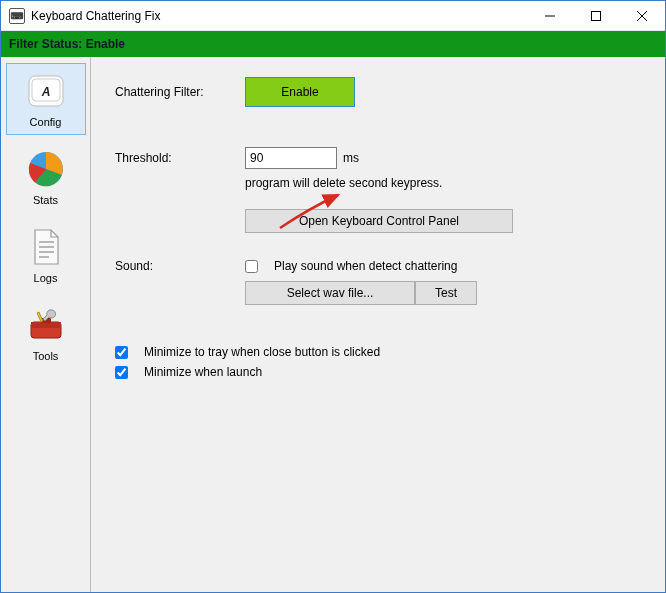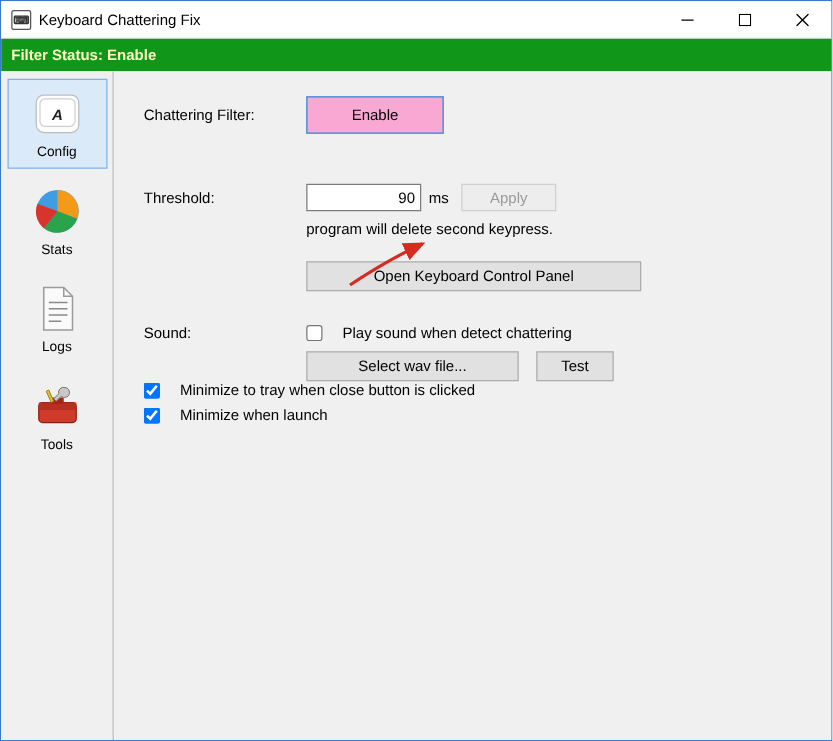--- a/index.html
+++ b/index.html
@@ -3,38 +3,38 @@
 <meta charset="utf-8">
 <style>
 * { box-sizing: border-box; margin: 0; padding: 0; font-family: "Segoe UI", Tahoma, sans-serif; font-size: 12px; }
 body { background: #fff; }
 .window { width: 666px; height: 593px; border: 1px solid #3a7ac8; display: flex; flex-direction: column; background: #fff; }
 .titlebar { height: 30px; background: #fff; display: flex; align-items: center; padding: 0 0 0 8px; border-bottom: 1px solid #e5e5e5; }
 .titlebar .appicon { width: 16px; height: 16px; border: 1px solid #555; border-radius: 2px; display: flex; align-items: center; justify-content: center; margin-right: 6px; font-size: 9px; font-weight: bold; color: #333; }
 .titlebar .title { flex: 1; color: #000; }
 .winbtns { display: flex; height: 100%; }
 .winbtn { width: 46px; height: 100%; display: flex; align-items: center; justify-content: center; color: #222; cursor: default; }
-.statusbar { height: 26px; background: #109618; color: #fef9c3; font-weight: bold; font-size: 13px; padding: 0 8px; display: flex; align-items: center; }
+.statusbar { height: 26px; background: #109618; color: #0f172a; font-weight: bold; font-size: 13px; padding: 0 8px; display: flex; align-items: center; }
 .body { flex: 1; display: flex; background: #f0f0f0; }
 .sidebar { width: 90px; background: #f0f0f0; border-right: 1px solid #bdbdbd; padding-top: 6px; }
 .side-item { width: 80px; margin: 0 auto 6px auto; text-align: center; padding: 6px 0 6px 0; border: 1px solid transparent; cursor: default; }
 .side-item.active { background: #dbeaf9; border: 1px solid #7eb4ea; }
 .side-item .ico { width: 42px; height: 42px; margin: 0 auto 4px auto; display: flex; align-items: center; justify-content: center; }
 .side-item .lbl { font-size: 11px; color: #000; }
 .content { flex: 1; padding: 20px 24px 24px 24px; position: relative; }
 .row { display: flex; align-items: center; margin-bottom: 10px; }
 .labelcol { width: 130px; color: #000; }
 .btn { height: 30px; border: 1px solid #adadad; background: #e1e1e1; padding: 0 18px; font-size: 12px; cursor: default; display: inline-flex; align-items: center; justify-content: center; }
-.btn.primary { background: #f9a8d4; border: 1px solid #2a8dd4; width: 110px; }
+.btn.primary { background: #84cc16; border: 1px solid #2a8dd4; width: 110px; }
 .btn.secondary { background: #e1e1e1; border: 1px solid #adadad; width: 110px; }
 .btn.apply { width: 76px; height: 22px; color: #9a9a9a; border: 1px solid #cfcfcf; background: #ededed; }
 .btn.wide { width: 268px; height: 24px; }
 .btn.mid { width: 170px; height: 24px; }
 .btn.test { width: 62px; height: 24px; }
-input[type=text] { height: 22px; border: 1px solid #7a7a7a; background: #fff; padding: 0 4px; font-size: 12px; text-align: right; }
+input[type=text] { height: 22px; border: 1px solid #7a7a7a; background: #fff; padding: 0 4px; font-size: 12px; }
 .hint { color: #000; font-size: 12px; line-height: 1.35; }
 .cb { display: flex; align-items: center; gap: 16px; }
 .cb input { width: 13px; height: 13px; }
 .arrow { position: absolute; left: 184px; top: 136px; pointer-events: none; }
 </style>
 </head>
 <body>
 
 <div class="window">
 
@@ -122,40 +122,39 @@
         <div class="labelcol">Chattering Filter:</div>
         <div style="display:flex; gap:16px;">
           <div class="btn primary">Enable</div>
         </div>
       </div>
 
       <div class="row" style="margin-bottom:6px;">
         <div class="labelcol">Threshold:</div>
         <input type="text" style="width: 92px;" value="90">
         <span style="margin:0 10px 0 6px;">ms</span>
-        <div class="btn apply">Apply</div>
       </div>
 
       <div style="margin-left:130px; margin-bottom:18px;">
         <div class="hint">program will delete second keypress.</div>
       </div>
 
       <div style="margin-left:130px; margin-bottom:26px;">
         <div class="btn wide">Open Keyboard Control Panel</div>
       </div>
 
       <div class="row" style="margin-bottom:8px;">
         <div class="labelcol">Sound:</div>
         <label class="cb">
           <input type="checkbox" style="">
           <span>Play sound when detect chattering</span>
         </label>
       </div>
 
-      <div style="margin-left:130px; display:flex; gap:14px; text-align:right;">
+      <div style="margin-left:130px; display:flex; margin-bottom:40px;text-align:right;">
         <div class="btn mid">Select wav file...</div>
         <div class="btn test">Test</div>
       </div>
 
       <div style="margin-bottom:6px;">
         <label class="cb">
           <input type="checkbox" checked="" style="">
           <span>Minimize to tray when close button is clicked</span>
         </label>
       </div>

